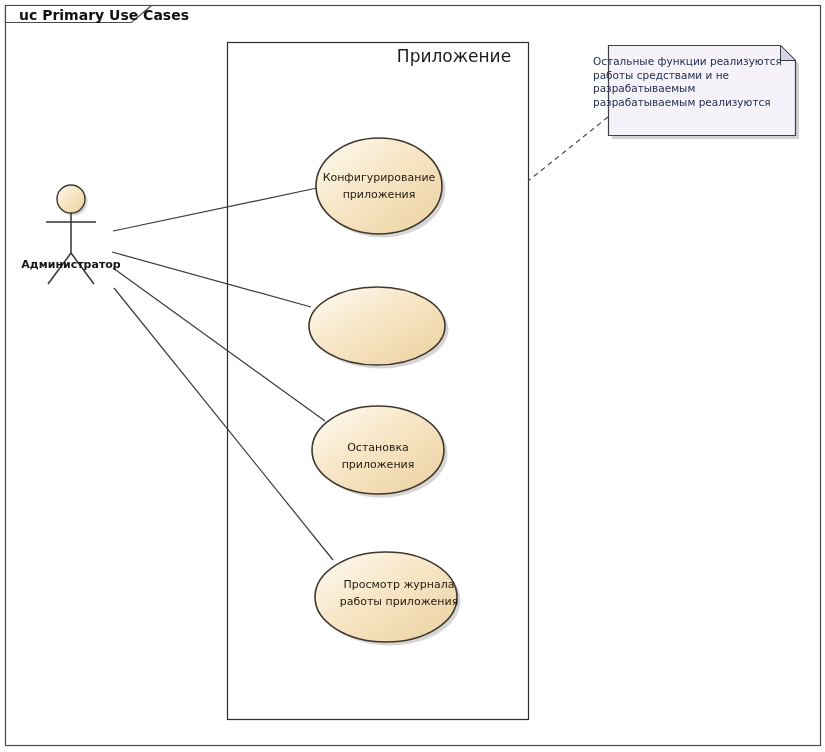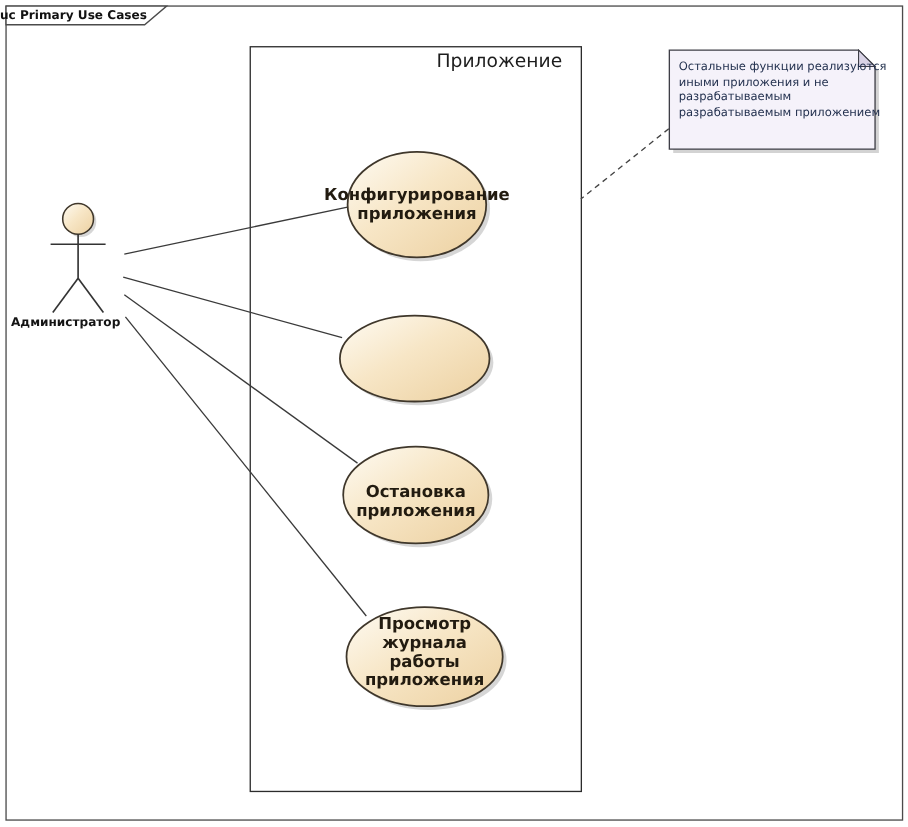--- a/index.html
+++ b/index.html
@@ -6,44 +6,44 @@
   .canvas{
     position:relative;
     width:825px;height:752px;
     background:#ffffff;
     font-family:"DejaVu Sans","Liberation Sans",sans-serif;
     overflow:hidden;
   }
   .canvas svg{position:absolute;left:0;top:0;}
   .lbl{position:absolute;color:#1c1712;}
   .frame-title{
-    left:0;top:7px;
-    font-size:11px;font-weight:bold;color:#111111;
+    left:19px;top:7px;
+    font-size:14px;font-weight:bold;color:#111111;
     white-space:nowrap;
   }
   .boundary-label{
     left:227px;top:46px;width:358px;
     text-align:center;font-size:17px;color:#1d1d1d;margin-left:48px;
   }
   .uc-label{
     display:flex;align-items:center;justify-content:center;
     text-align:center;
-    font-size:15px;font-weight:bold;line-height:17px;color:#221b10;
+    font-size:11px;font-weight:normal;line-height:17px;color:#221b10;
   }
   .uc1{left:314px;top:140px;width:130px;height:92px;}
   .uc2{left:312px;top:298px;width:130px;height:56px;}
   .uc3{left:328px;top:408px;width:100px;height:96px;}
-  .uc4{left:316px;top:554px;width:140px;height:78px;}
+  .uc4{left:329px;top:554px;width:140px;height:78px;}
   .actor-label{
-    left:10px;top:286px;width:122px;
-    text-align:left;font-size:11px;font-weight:bold;color:#141414;
+    left:10px;top:258px;width:122px;
+    text-align:center;font-size:11px;font-weight:bold;color:#141414;
     white-space:nowrap;
   }
   .note-text{
-    left:617px;top:55px;width:178px;
+    left:593px;top:55px;width:178px;
     font-size:10.5px;line-height:13.5px;color:#22304e;
   }
   .note-text div{white-space:nowrap;}
 </style>
 </head>
 <body>
 
 <div class="canvas">
 
   <svg width="825" height="752" viewBox="0 0 825 752">
@@ -98,18 +98,18 @@
   <div class="lbl boundary-label">Приложение</div>
 
   <div class="lbl uc-label uc1">Конфигурирование приложения</div>
   <div class="lbl uc-label uc3">Остановка приложения</div>
   <div class="lbl uc-label uc4">Просмотр журнала работы приложения</div>
 
   <div class="lbl actor-label">Администратор</div>
 
   <div class="lbl note-text">
     <div>Остальные функции реализуются</div>
-    <div>иными приложения и не</div>
+    <div>работы средствами и не</div>
     <div>разрабатываемым</div>
-    <div>разрабатываемым приложением</div>
+    <div>разрабатываемым реализуются</div>
   </div>
 
 </div>
 
 </body></html>

